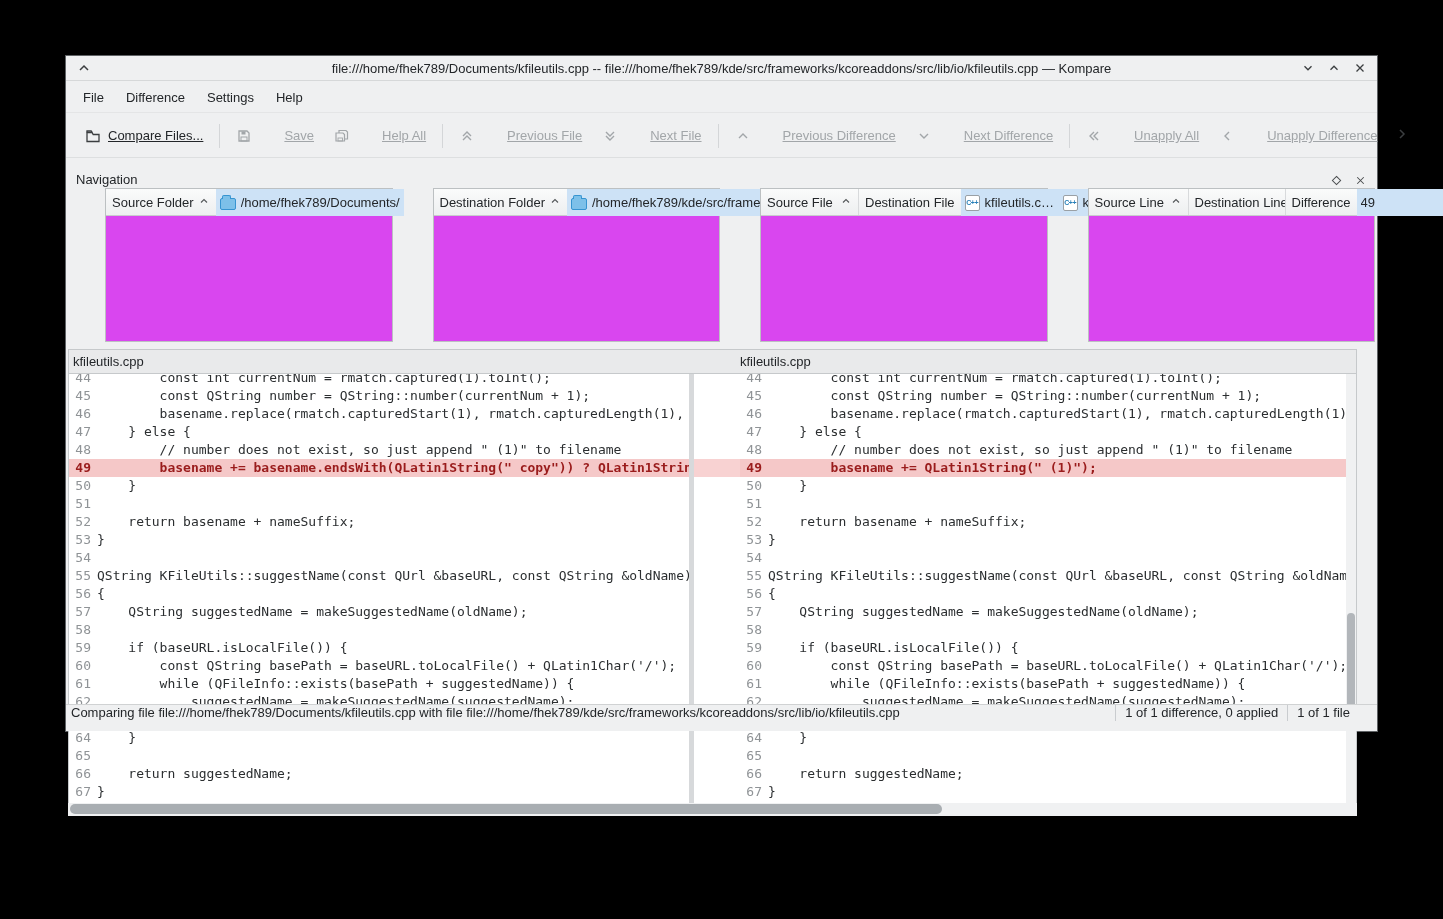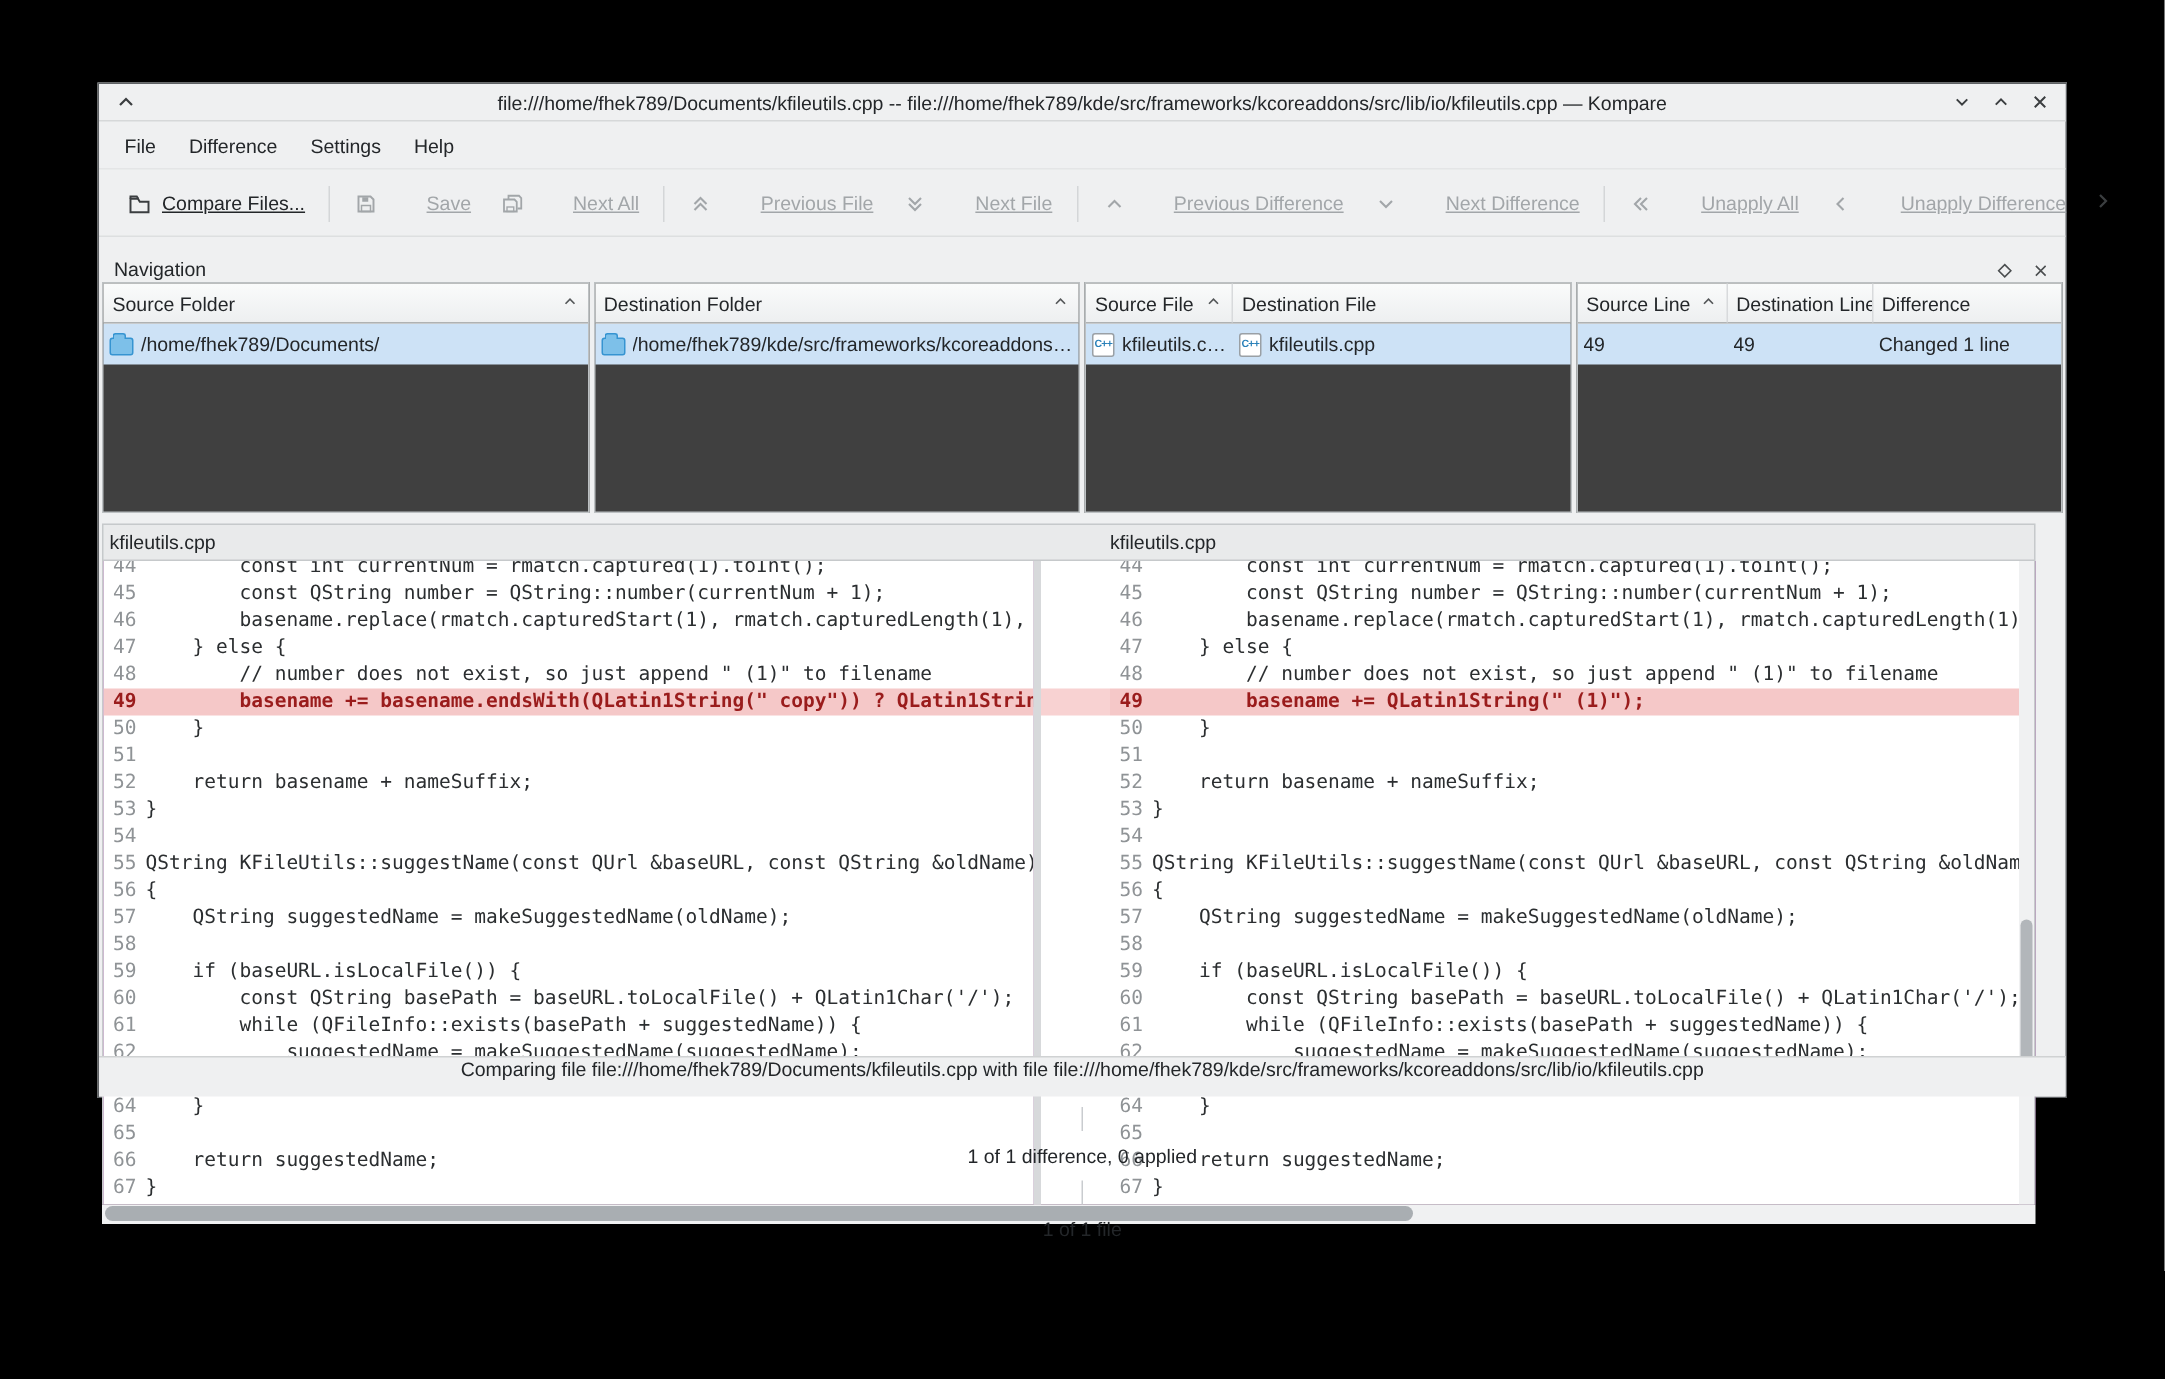--- a/index.html
+++ b/index.html
@@ -42,22 +42,22 @@
 
   
   .dock-header { position:absolute; top:103px; left:0; right:0; height:28px;
                  display:flex; align-items:flex-end; padding:0 10px;gap:16px; }
   .dock-header .dock-title { color:#232629; }
   .dock-btns { margin-left:auto; display:flex; gap:11px; }
   .dock-btns span { width:13px; height:13px; color:#4a4d4f; cursor:pointer; }
 
   .nav { position:absolute; top:131px; left:0; right:0; height:159px;
          display:flex; gap:3px; padding:1px 2px 4px 2px; }
-  .nav-pane { flex:1; background:#404040; border:1px solid #bcc0c2;
-              display:flex; flex-direction:column; min-width:0; }
+  .nav-pane { flex:1; background:#d946ef; border:1px solid #bcc0c2;
+              display:flex; flex-direction:row; min-width:0;margin-left:37px; }
   .nav-head { display:flex; height:27px; flex:none;
               background:linear-gradient(#fafbfb,#edeff0);
               border-bottom:1px solid #c8cbcd; }
   .nav-hcell { display:flex; align-items:center; justify-content:space-between;
                padding:0 6px; border-right:1px solid #d8dadc; flex:1; min-width:0;
                white-space:nowrap; overflow:hidden; cursor:pointer; }
   .nav-hcell:last-child { border-right:none; }
   .nav-hcell .sort { flex:none; color:#55585a; margin-left:4px; }
   .nav-body { flex:1; }
   .nav-row { display:flex; align-items:center; height:27px; cursor:pointer; }
@@ -110,21 +110,21 @@
             background:#b2b6ba; border-radius:4px; }
 
   .hscroll { position:absolute; top:747px; left:2px; width:1289px; height:13px;
              background:#f0f1f2; }
   .hthumb { position:absolute; left:2px; top:1px; width:872px; height:10px;
             background:#a9aeb2; border-radius:5px; }
 
   
   .statusbar { position:absolute; left:0; right:0; bottom:0; height:27px;
                background:#eff0f1; border-top:1px solid #d0d2d3;
-               display:flex; align-items:center; padding:0 5px; gap:9px;flex-direction:column; }
+               display:flex; padding:0 5px; gap:9px; }
   .statusbar .spacer { flex:1; }
   .ssep { width:1px; height:16px; background:#c9cccf; flex:none; }
   .status-right-pad { width:13px; flex:none; }
 </style>
 </head>
 <body>
 
 <div class="window">
 
   <div class="titlebar">
@@ -182,21 +182,21 @@
       <span>Save</span>
     </button>
     <button class="tbtn disabled">
       <span>
           <svg width="16" height="16" viewBox="0 0 16 16">
             <path d="M2 5h7l1.5 1.5V13H2z" fill="none" stroke="currentColor" stroke-width="1.2"></path>
             <path d="M5 5V2.5h7L13.5 4v7H11" fill="none" stroke="currentColor" stroke-width="1.2"></path>
             <rect x="4" y="10" width="4.5" height="3" fill="none" stroke="currentColor" stroke-width="0.9"></rect>
           </svg>
         </span>
-      <span>Next All</span>
+      <span>Help All</span>
     </button>
     <div class="tsep"></div>
     <button class="tbtn disabled">
       <span>
           <svg width="16" height="16" viewBox="0 0 16 16">
             <path d="M4 8l4-4 4 4M4 12l4-4 4 4" fill="none" stroke="currentColor" stroke-width="1.4"></path>
           </svg>
         </span>
       <span>Previous File</span>
     </button>

